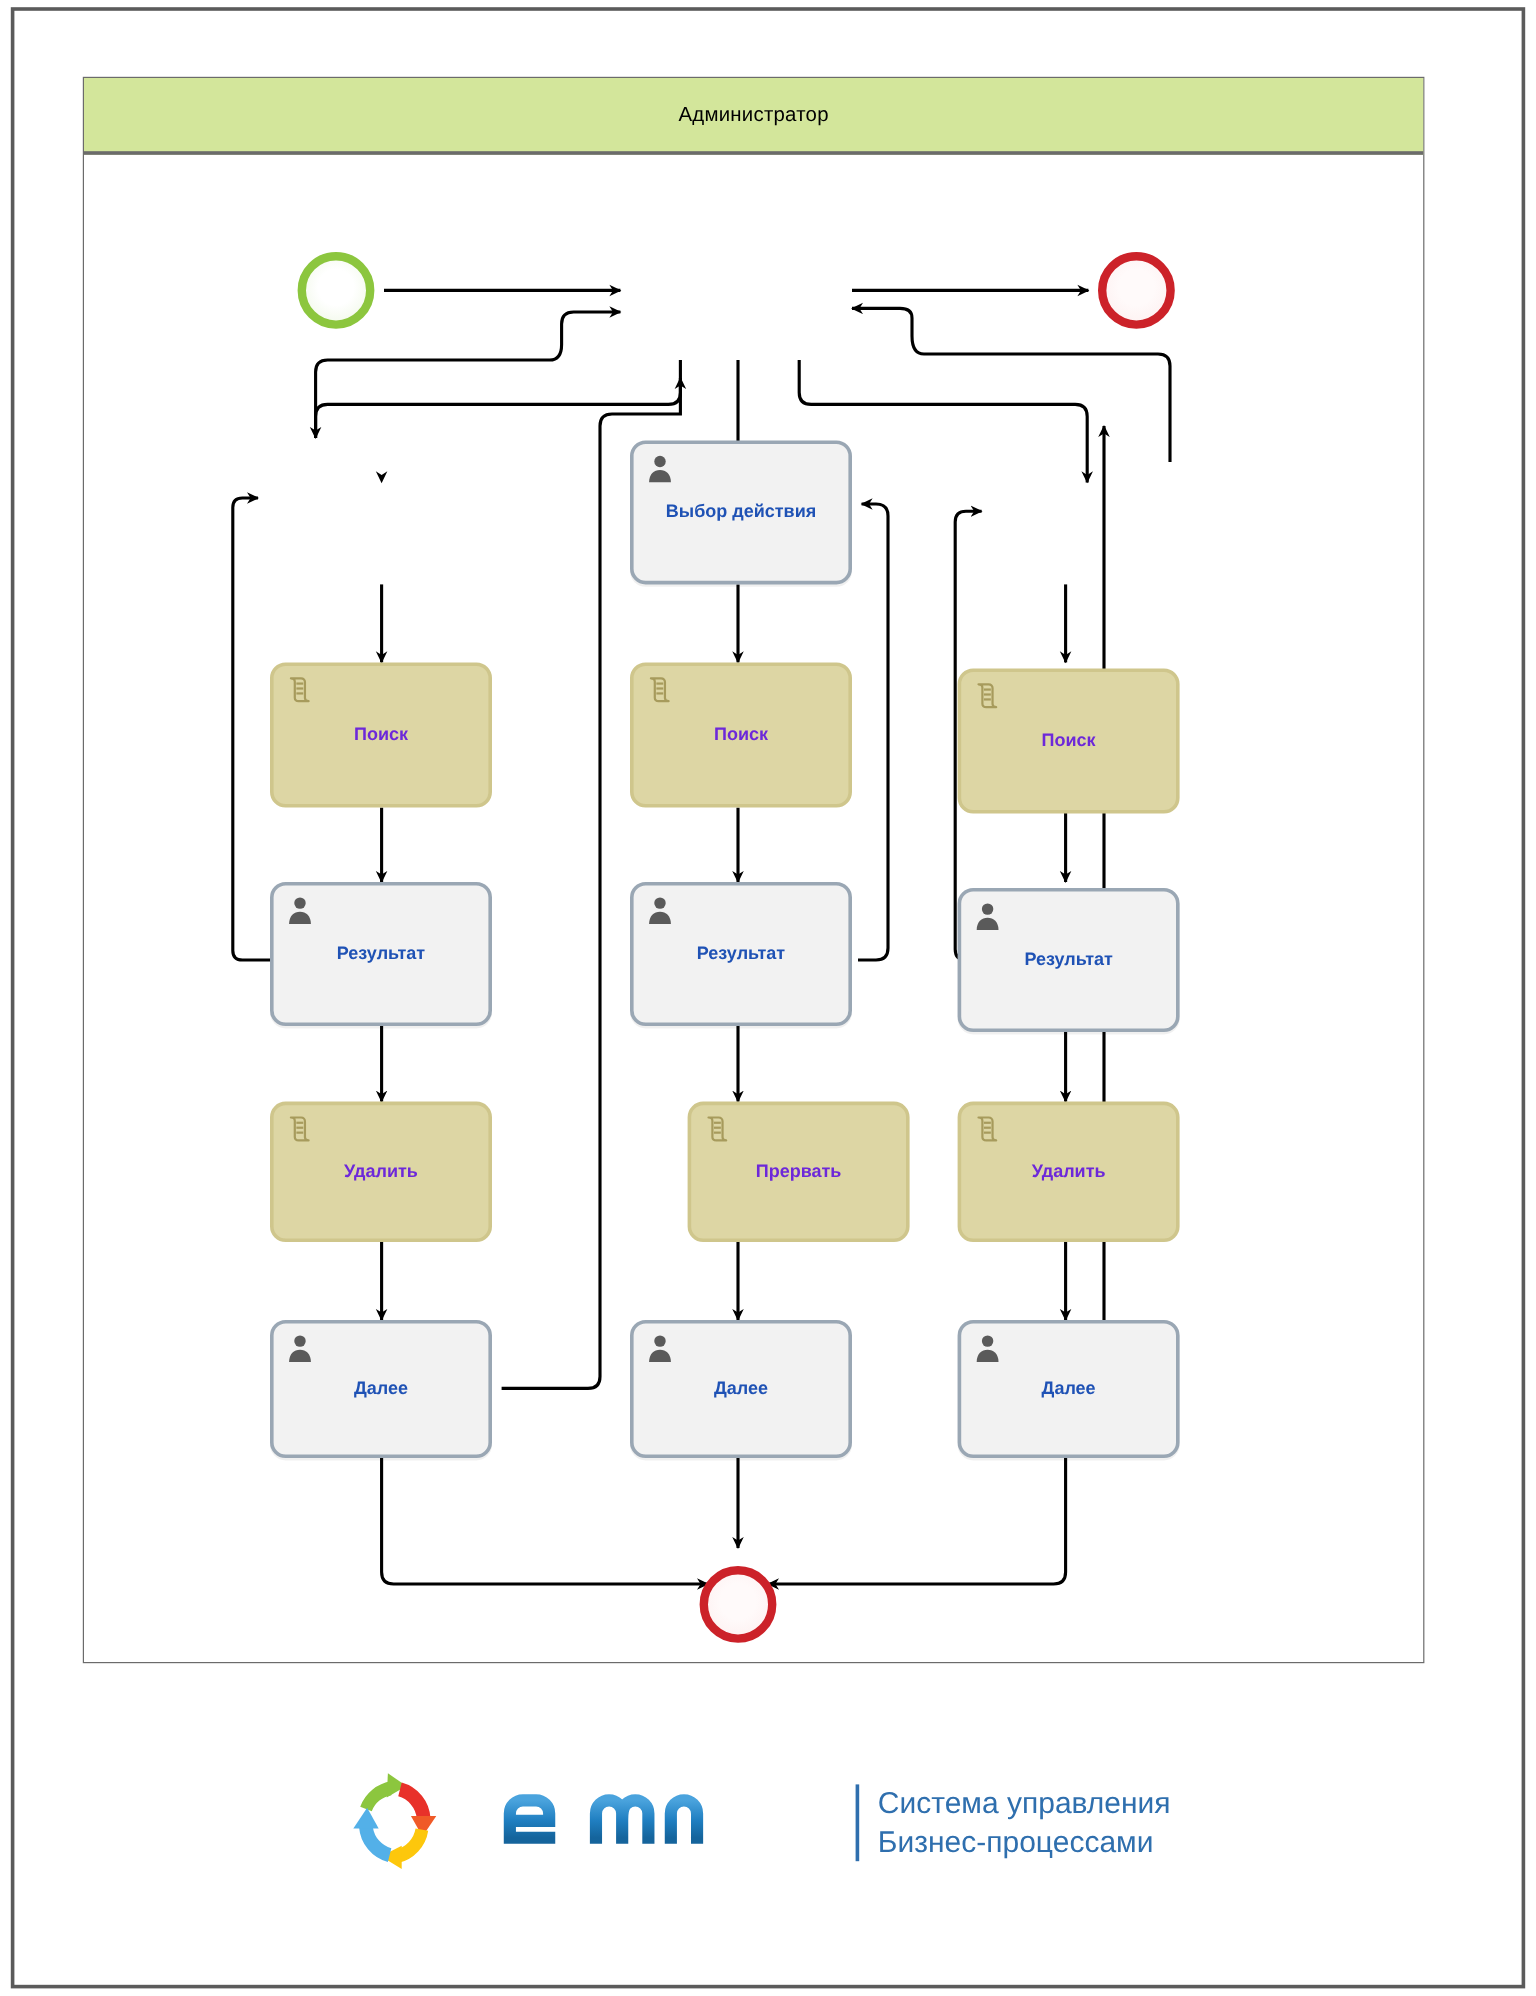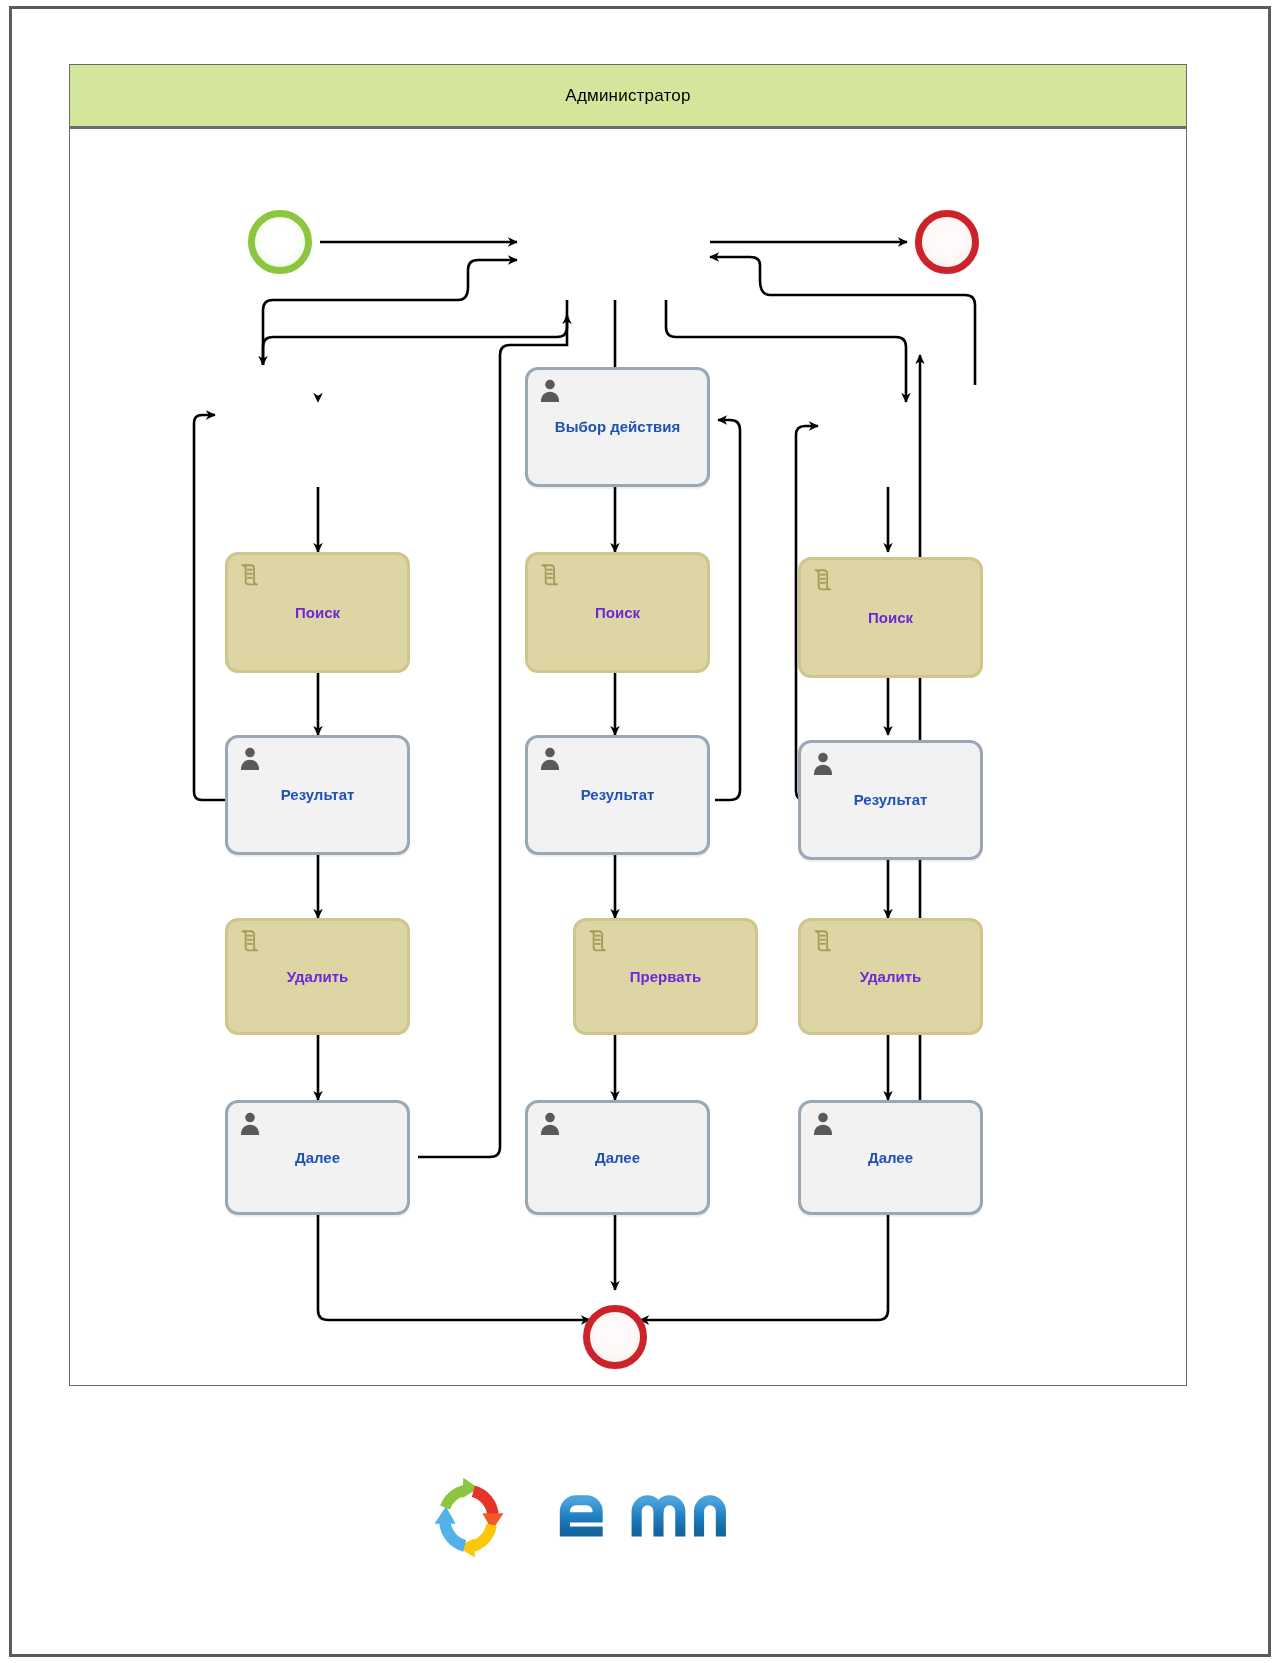--- a/index.html
+++ b/index.html
@@ -353,15 +353,19 @@
         <path d="M68,66 L26,66 M26,66 L26,40 A14,14 0 0 1 40,26 L54,26 A14,14 0 0 1 68,40 L68,48 L30,48"></path>
 
         <path d="M92,8 L92,66"></path>
 
         <path d="M118,66 L118,40 A14,14 0 0 1 132,26 A14,14 0 0 1 146,40 L146,66 M146,40 A14,14 0 0 1 160,26 A14,14 0 0 1 174,40 L174,66"></path>
 
         <path d="M198,66 L198,40 A14,14 0 0 1 212,26 A14,14 0 0 1 226,40 L226,66"></path>
       </g>
     </svg>
 
+    <div id="tagline">
+      <div>Система управления</div>
+      <div>Бизнес-процессами</div>
+    </div>
   </div>
 
 </div>
 
 </body></html>

